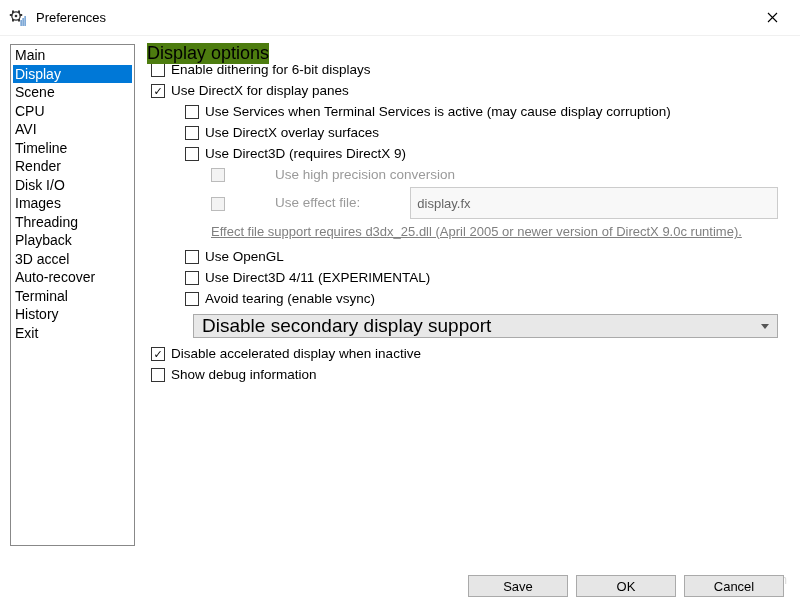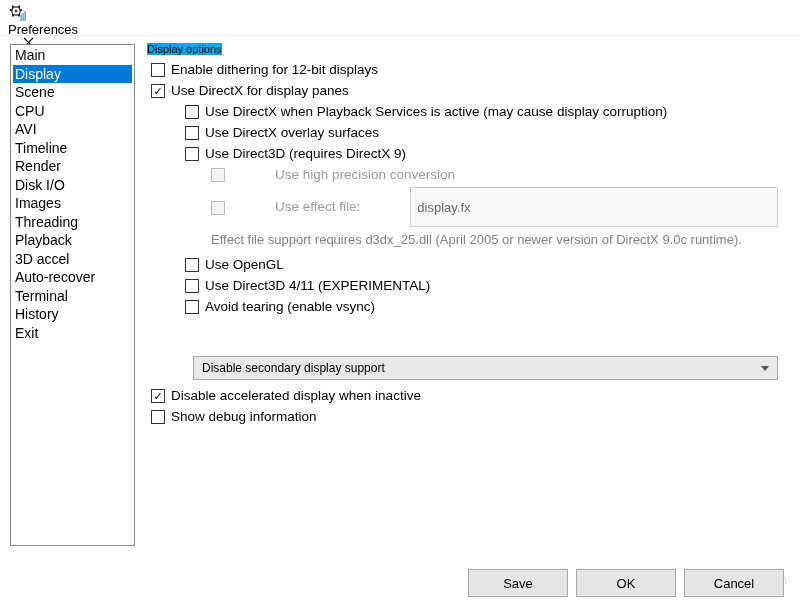--- a/index.html
+++ b/index.html
@@ -9,25 +9,24 @@
     font-size: 13px;
     background: #ffffff;
     color: #000000;
     width: 800px;
     height: 609px;
     overflow: hidden;
     position: relative;
   }
   .titlebar {
     display: flex;
-    align-items: flex-start;
+    align-items: center;
     height: 36px;
-    padding: 4px 8px;
+    padding: 12px 8px;
     border-bottom: 1px solid #f0f0f0;
-    flex-direction: column;
   }
   .titlebar .app-icon {
     width: 20px; height: 20px;
     margin-right: 8px;
     display:flex;align-items:center;justify-content:center;
   }
   .titlebar .title {
     font-size: 13px;
     flex: 1;
     color:#000;
@@ -71,22 +70,22 @@
   }
   .group {
     position:relative;
     border:none;
     padding: 10px 6px 6px 6px;
   }
   .group-label {
     position:absolute;
     top:-1px;
     left:2px;
-    background:#0ea5e9;
-    font-size:11px;
+    background:#4d7c0f;
+    font-size:18px;
   }
   .row {
     display:flex;
     align-items:flex-start;
     margin: 3px 0;
   }
   .cb {
     width:14px;height:14px;
     border:1px solid #333;
     margin: 2px 6px 0 0;
@@ -106,70 +105,70 @@
     background:#f3f3f3;
     cursor:default;
   }
   .lbl { font-size:13.5px; line-height:18px; }
   .lbl.disabled { color:#9a9a9a; }
   .indent1 { padding-left: 34px; }
   .indent2 { padding-left: 60px; gap: 44px; }
   .textbox {
     border:1px solid #ccc;
     background:#f8f8f8;
-    height:40px;
+    height:32px;
     padding:0 6px;
     font-size:13px;
     color:#666;
     flex:1;
     margin-left:6px;
     pointer-events:none;
   }
   .note {
     font-size:13px;
     color:#808080;
     line-height:18px;
     margin-top:4px;
+    text-decoration:underline;
   }
   .select-row {
     display:flex;
     align-items:center;
     margin-top:6px;
   }
   .select {
     flex:1;
     height:24px;
     border:1px solid #aaa;
     background:#e8e8e8;
     margin-left:8px;
     padding:0 24px 0 8px;
-    font-size:12px;
+    font-size:19px;
     display:flex;align-items:center;
     position:relative;
     cursor:pointer;
-    margin-top:34px;
   }
   .select::after {
     content:"";
     position:absolute;
     right:8px; top:9px;
     border-left:4px solid transparent;
     border-right:4px solid transparent;
     border-top:5px solid #555;
   }
   .buttons {
     position:absolute;
     right:16px;
     bottom:12px;
     display:flex;
     gap:8px;
   }
   .btn {
     min-width:100px;
-    height:28px;
+    height:22px;
     border:1px solid #aaa;
     background:#e6e6e6;
     font-size:13px;
     display:flex;align-items:center;justify-content:center;
     cursor:pointer;
   }
   .watermark {
     position:absolute;
     right:12px;
     bottom:22px;
@@ -231,31 +230,31 @@
     <div class="sidebar-item">Exit</div>
   </div>
 
   <div class="panel">
     <div class="group">
       <div class="group-label">Display options</div>
       <div class="spacer4"></div>
 
       <div class="row">
         <div class="cb"></div>
-        <div class="lbl">Enable dithering for 12-bit displays</div>
+        <div class="lbl">Enable dithering for 6-bit displays</div>
       </div>
 
       <div class="row">
         <div class="cb checked"></div>
         <div class="lbl">Use DirectX for display panes</div>
       </div>
 
       <div class="row indent1">
         <div class="cb"></div>
-        <div class="lbl">Use DirectX when Playback Services is active (may cause display corruption)</div>
+        <div class="lbl">Use Services when Terminal Services is active (may cause display corruption)</div>
       </div>
 
       <div class="row indent1">
         <div class="cb"></div>
         <div class="lbl">Use DirectX overlay surfaces</div>
       </div>
 
       <div class="row indent1">
         <div class="cb"></div>
         <div class="lbl">Use Direct3D (requires DirectX 9)</div>

